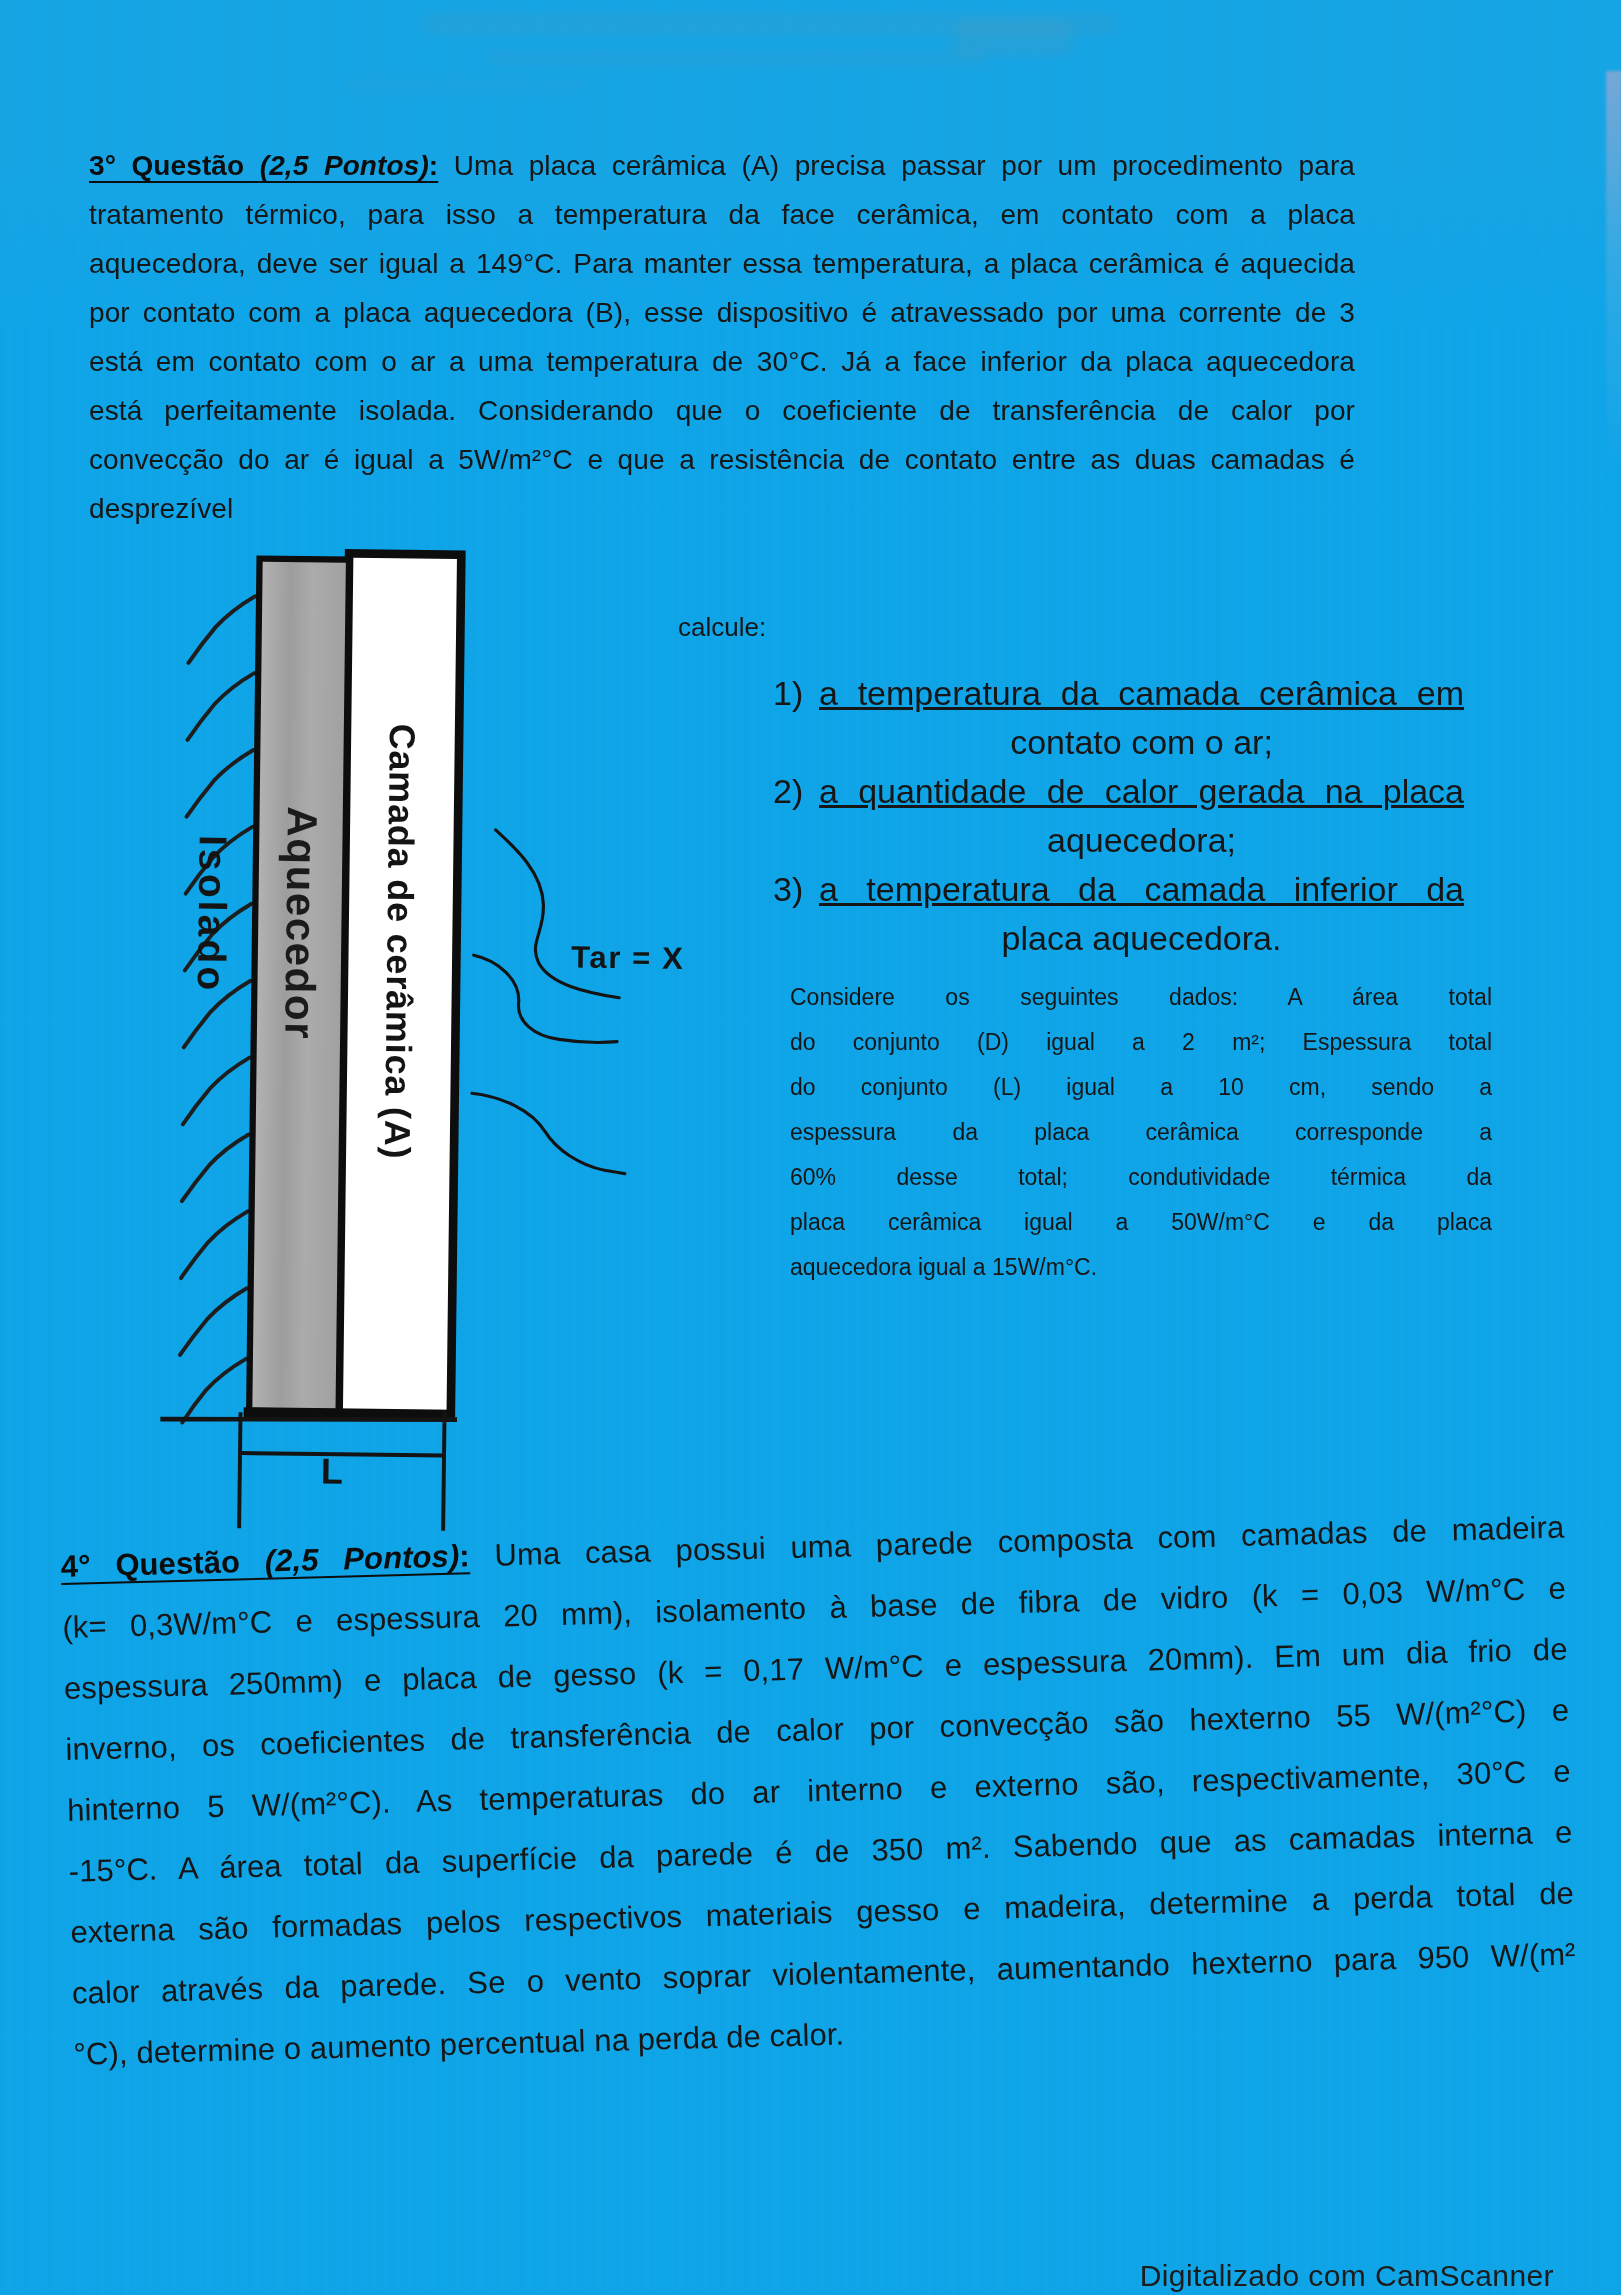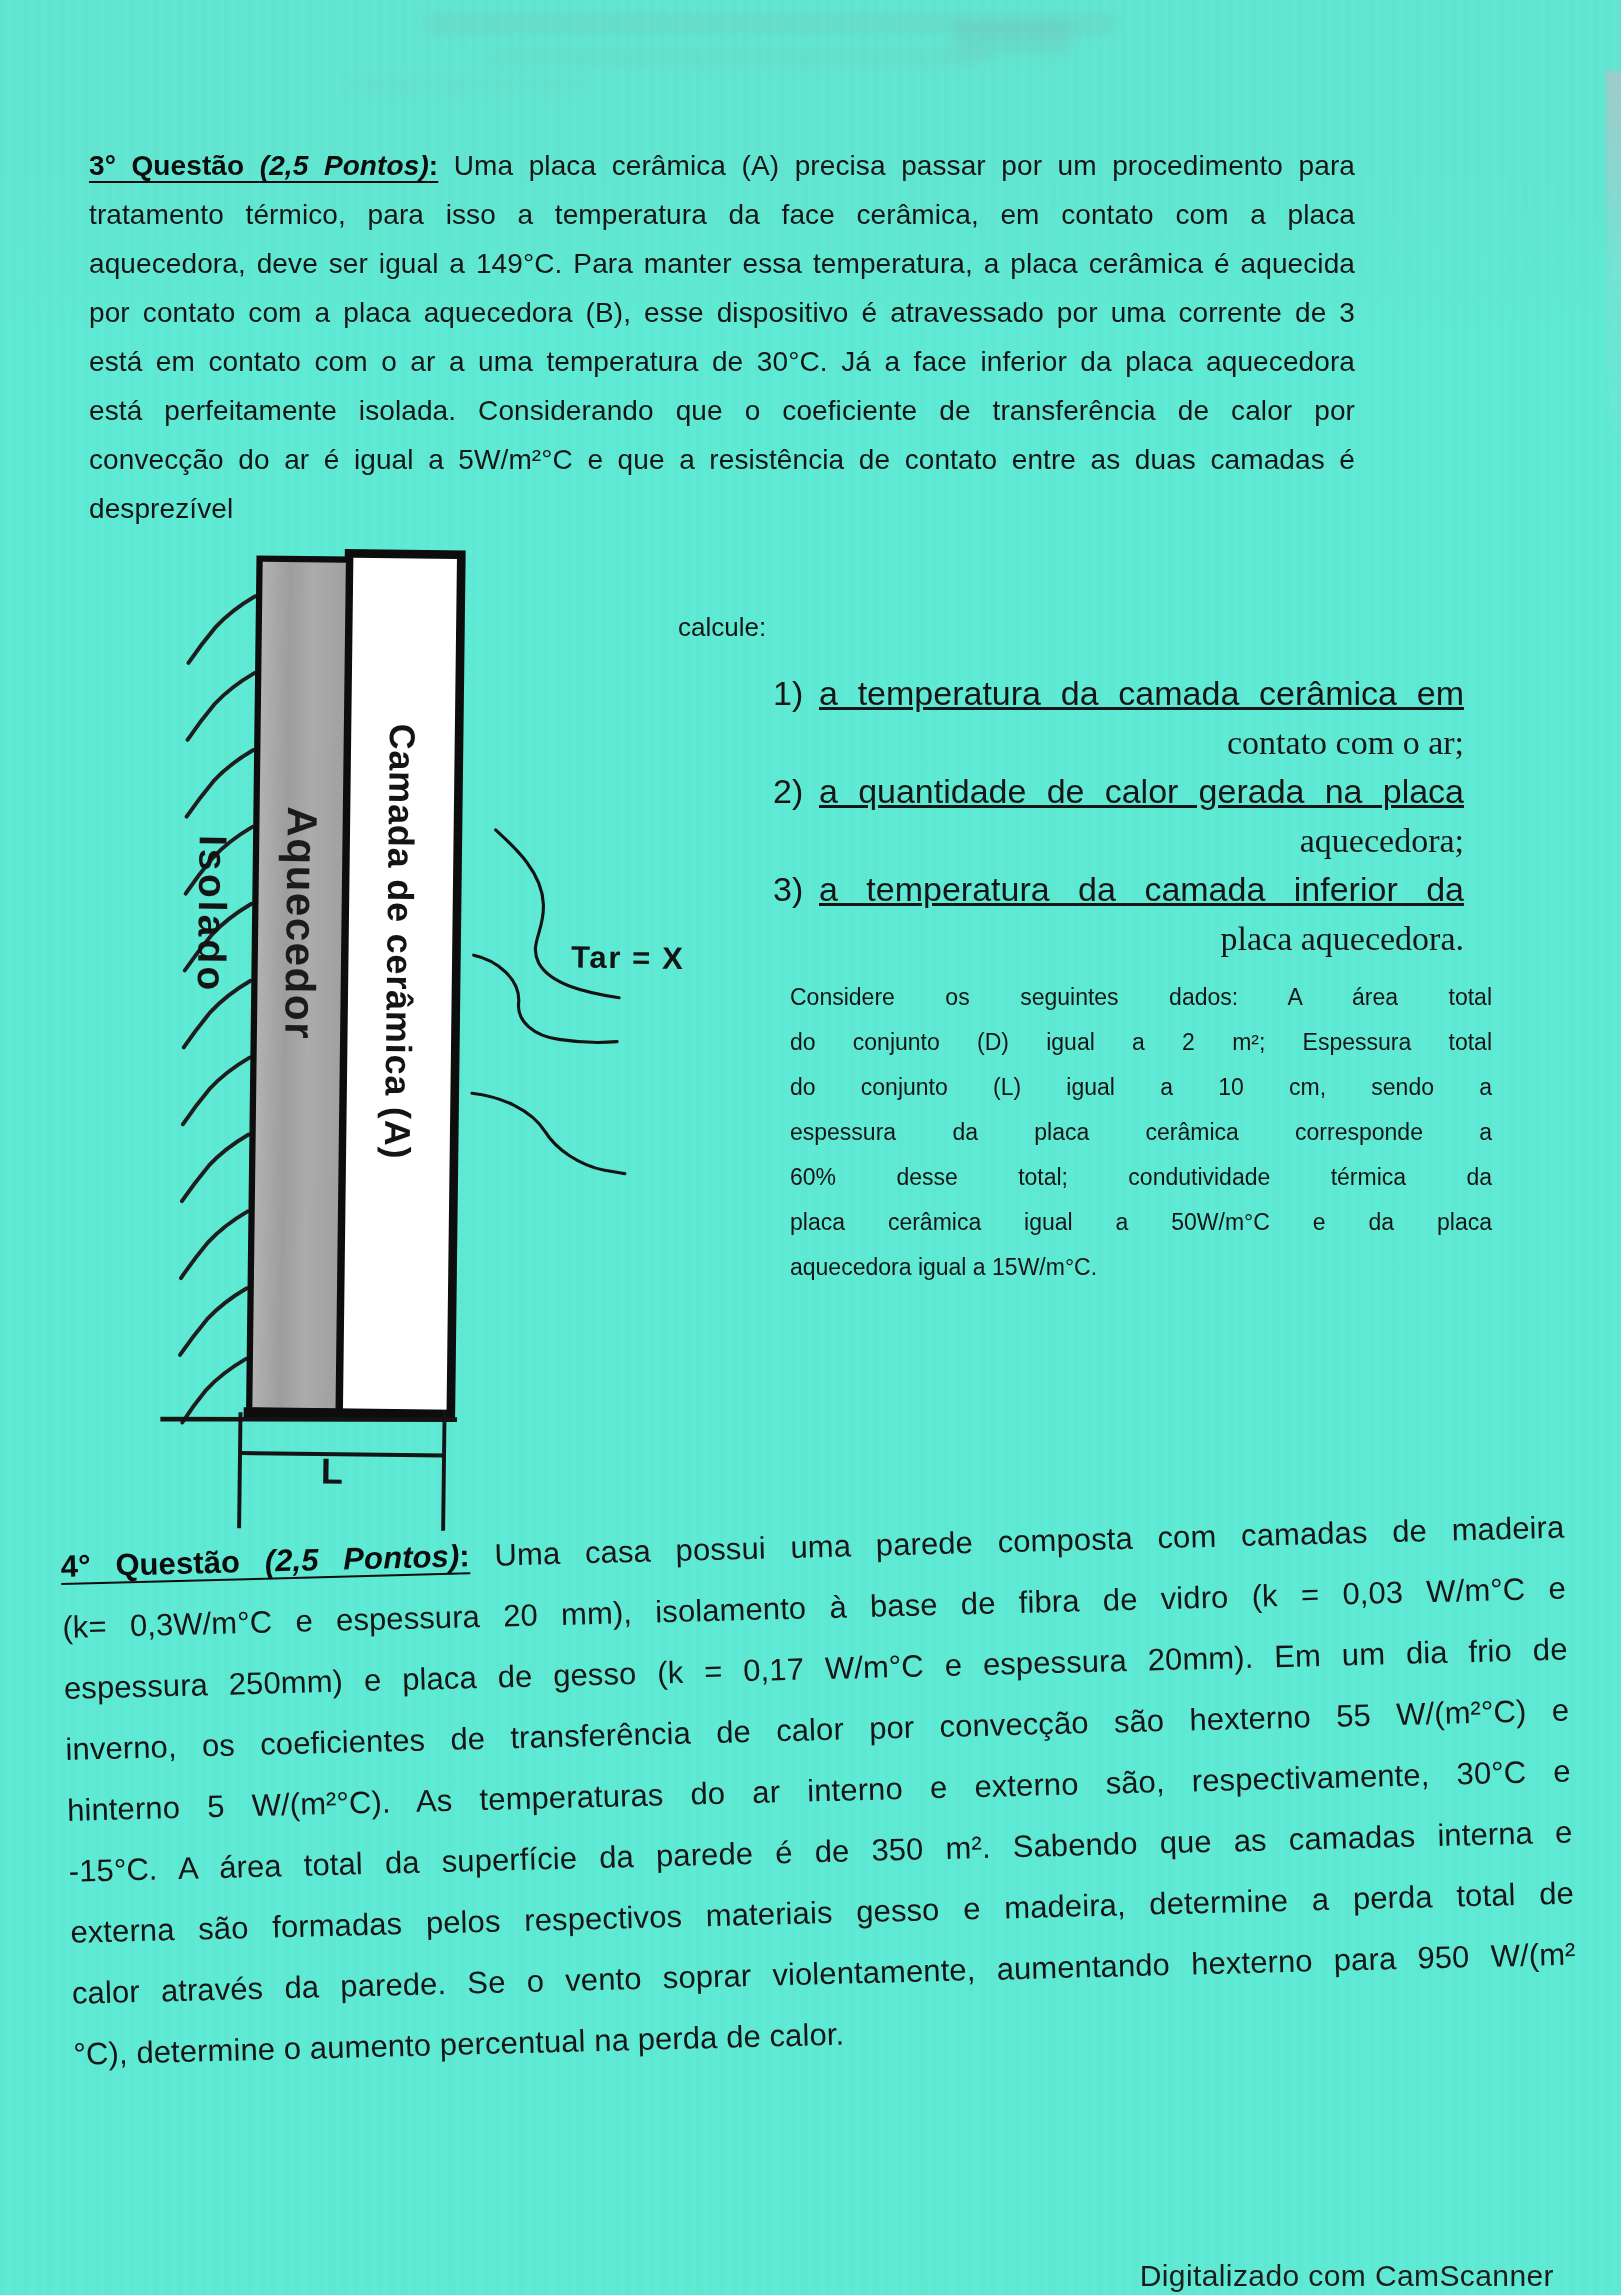--- a/index.html
+++ b/index.html
@@ -1,19 +1,19 @@
 <!DOCTYPE html>
 <html style="font-size:12.6px"><head>
 <meta charset="utf-8">
 <style>
   html,body{margin:0;padding:0;background:#ffffff;}
   .page{
     position:relative;
     width:1622px;height:2295px;
-    background:#5eead4;
+    background:#0ea5e9;
     overflow:hidden;
     font-family:"Liberation Sans", sans-serif;
     color:#161616;
     -webkit-font-smoothing:antialiased;
   }
   
   .scan-noise{
     position:absolute;inset:0;
     background:
       repeating-linear-gradient(90deg, rgba(110,110,110,0.018) 0 5.5px, rgba(0,0,0,0) 5.5px 11.8px),
@@ -36,21 +36,21 @@
   .q3{position:absolute;left:89px;top:141px;width:1266px;font-size:28px;line-height:49px;letter-spacing:0.1px;}
   .q4{position:absolute;left:60px;top:1536px;width:1504px;font-size:31px;line-height:61px;
       transform:rotate(-1.5deg);transform-origin:0 0;letter-spacing:0.1px;}
 
   .calc-intro{position:absolute;left:678px;top:608px;font-size:26px;line-height:39px;}
   .calc-list{position:absolute;left:773px;top:669px;width:691px;font-size:34px;line-height:49px;}
   .calc-item{display:flex;}
   .calc-num{flex:0 0 46px;}
   .calc-body{flex:1 1 auto;}
   .calc-body .l1{text-align:justify;text-align-last:justify;text-decoration:underline;}
-  .calc-body .l2{text-align:right;font-family:Liberation Serif, serif;}
+  .calc-body .l2{text-align:center;}
 
   .considere{position:absolute;left:790px;top:975px;width:702px;font-size:23px;line-height:45px;}
 
   
   .diagram{position:absolute;left:141px;top:542px;width:597px;height:1028px;transform:rotate(0.7deg);}
   .diagram svg{position:absolute;inset:0;}
   .dlabel{position:absolute;font-weight:bold;color:#141414;white-space:nowrap;}
   .rot{transform:translate(-50%,-50%) rotate(90deg);}
   .lbl-isolado{left:69px;top:375px;font-size:39px;letter-spacing:3.1px;font-weight:600;}
   .lbl-aquecedor{left:158px;top:383px;font-size:42px;letter-spacing:1.6px;color:#1b1b1b;}

